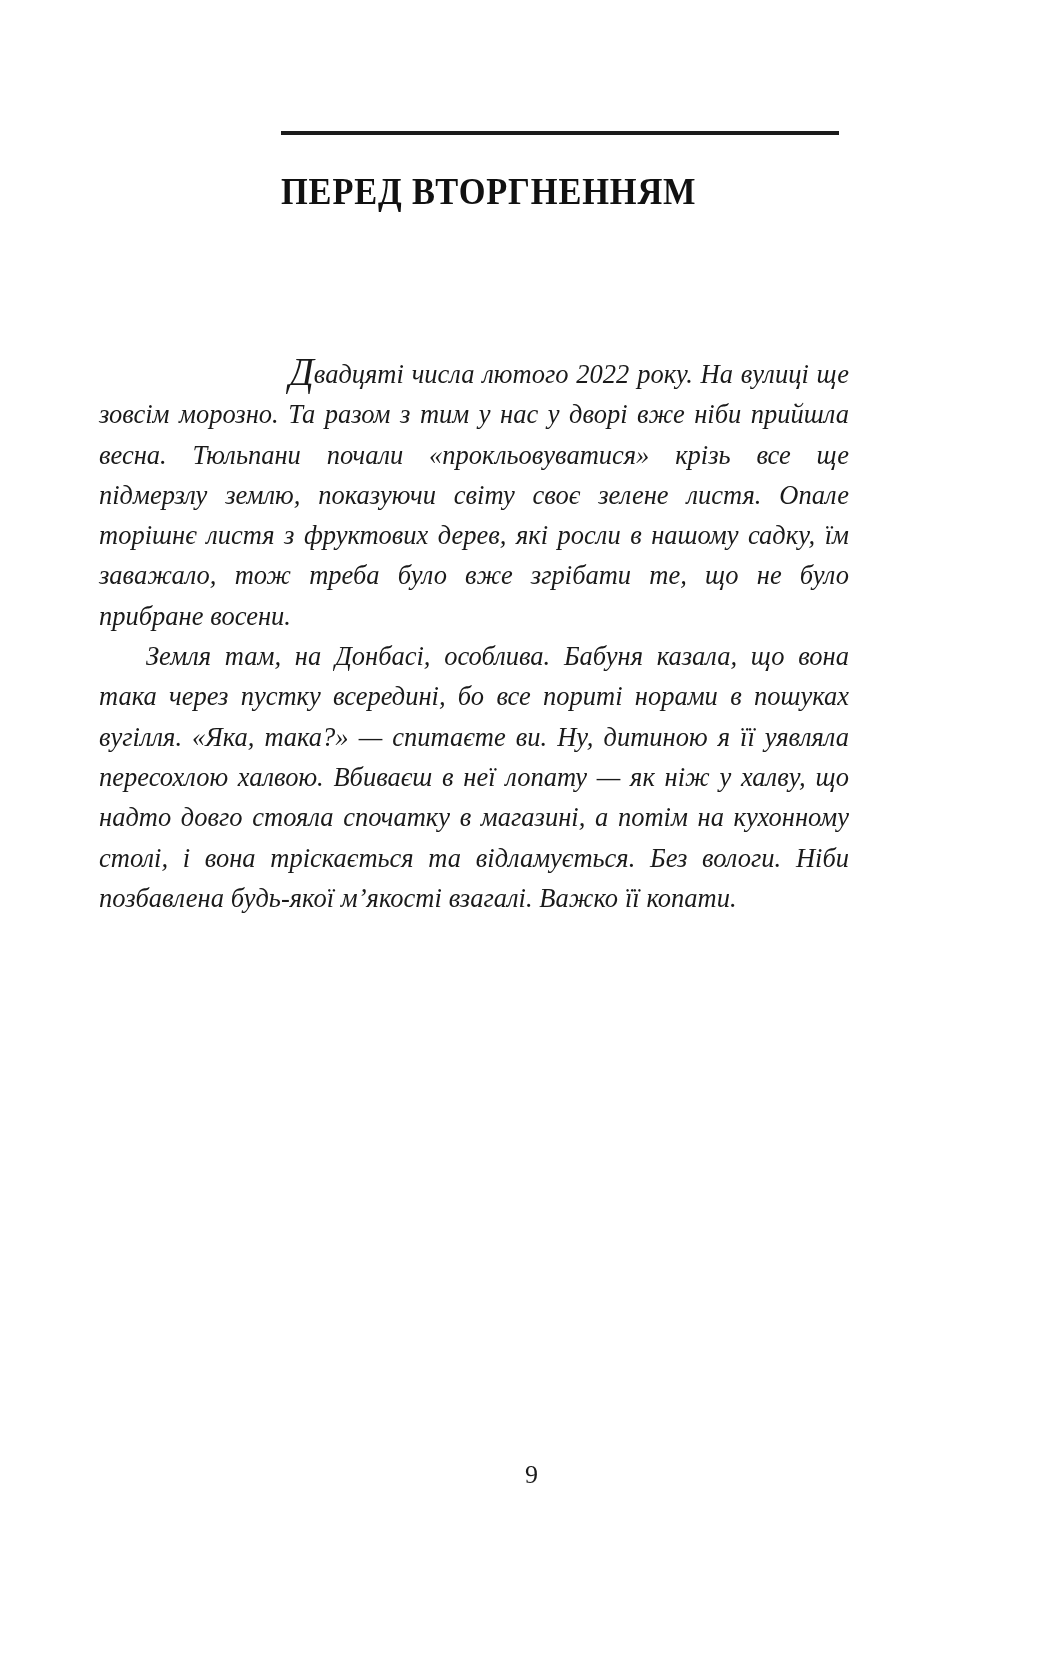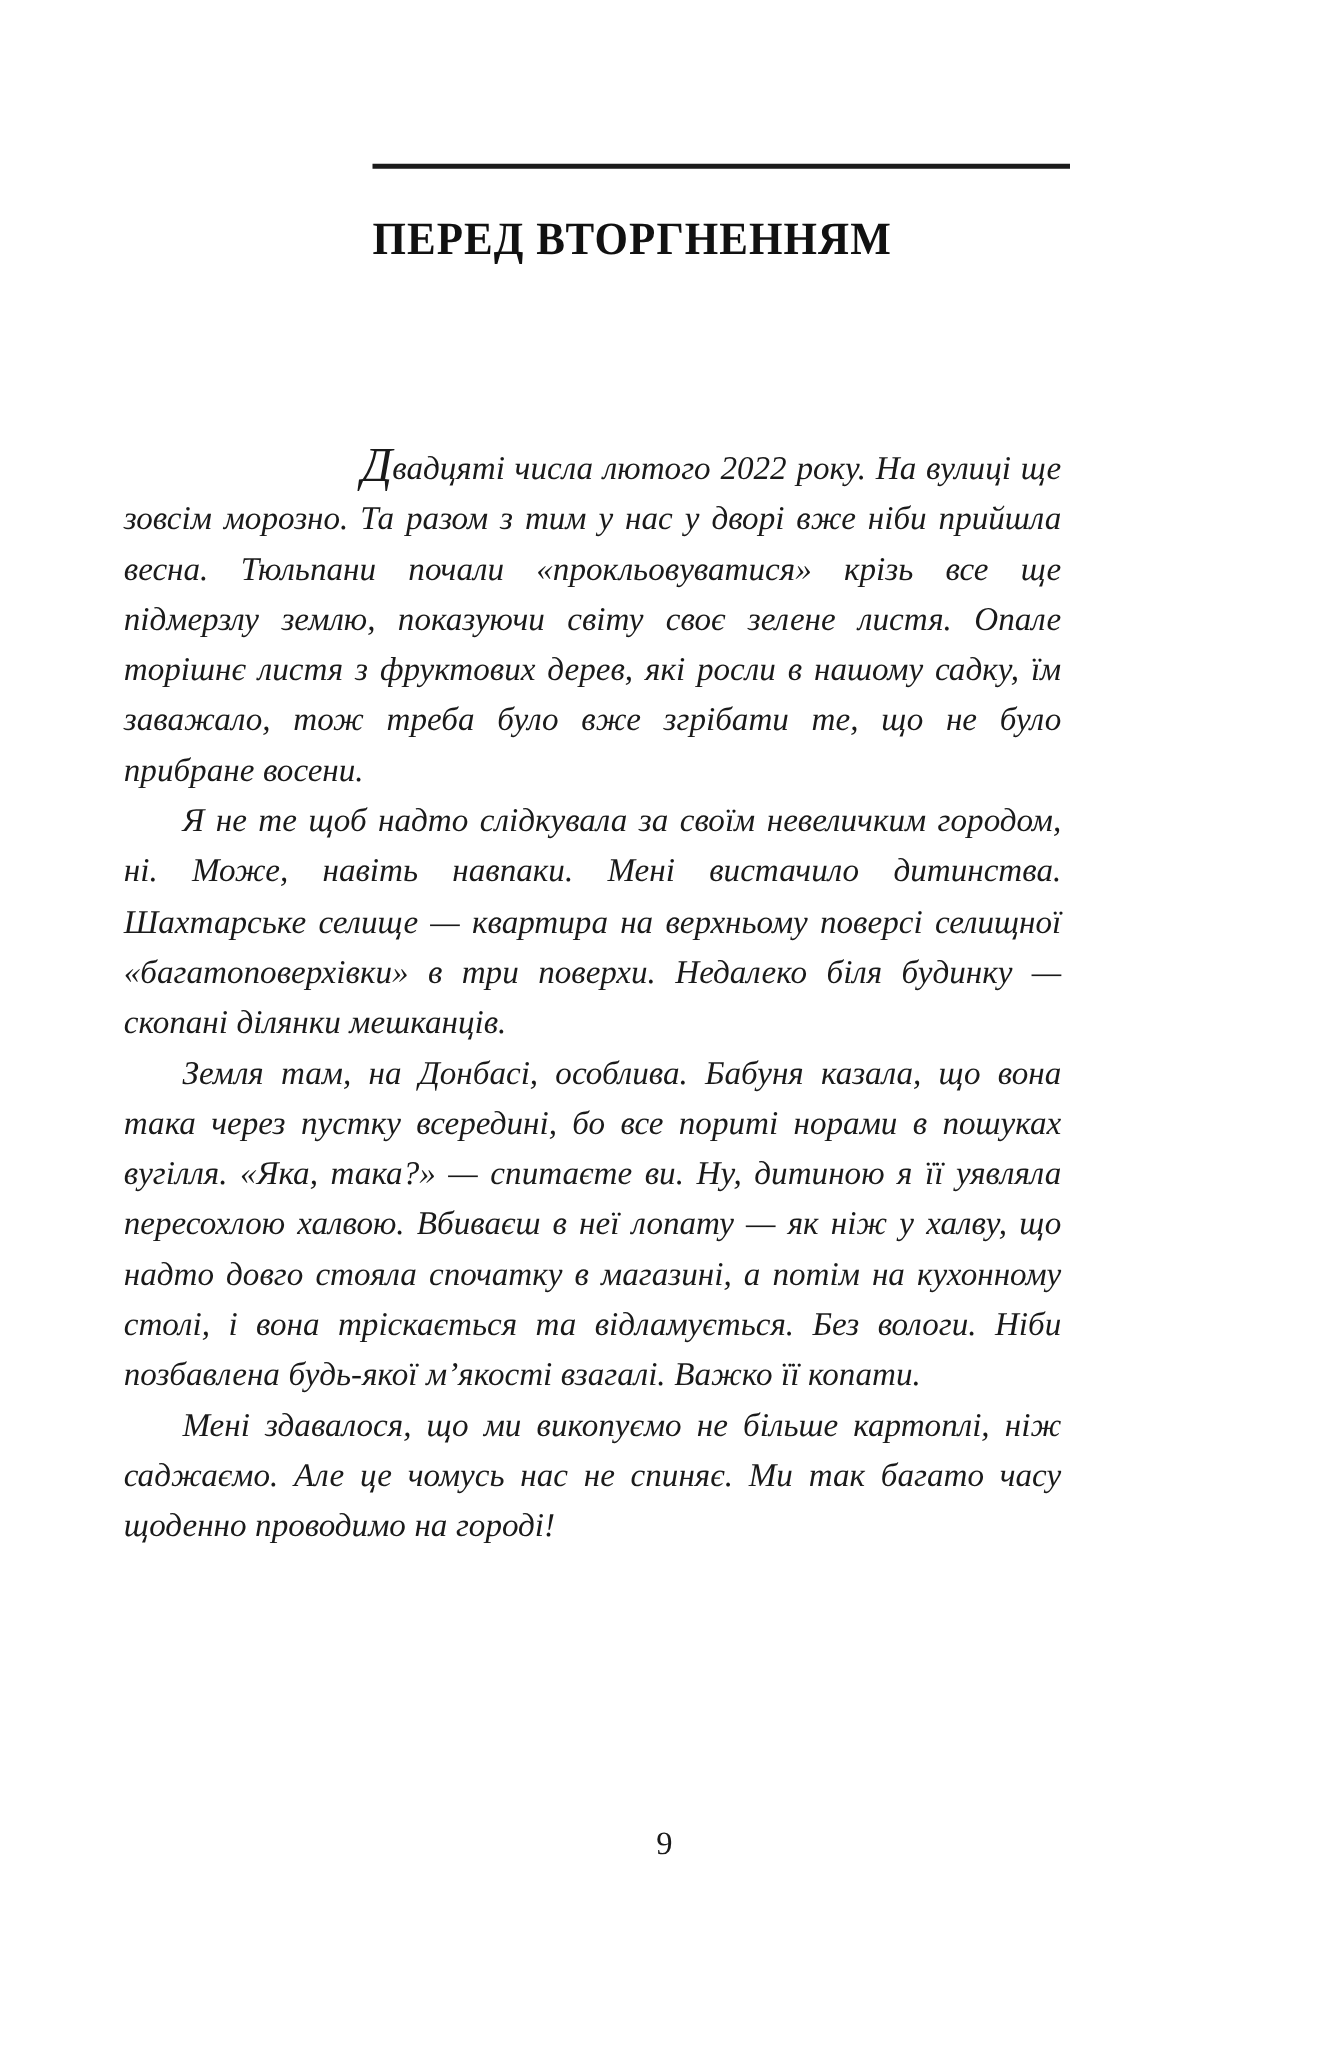--- a/index.html
+++ b/index.html
@@ -19,21 +19,21 @@
     height: 1654px;
     margin: 0 auto;
     background: #ffffff;
     box-sizing: border-box;
     overflow: hidden;
   }
 
   
   .chapter-head {
     position: absolute;
-    left: 298px;
+    left: 281px;
     top: 131px;
     width: 558px;
   }
 
   .chapter-rule {
     width: 100%;
     height: 4px;
     background: #1b1b1b;
     margin: 0 0 38px 0;
   }
@@ -112,25 +112,23 @@
 
   <div class="chapter-head">
     <div class="chapter-rule"></div>
     <div class="chapter-title">ПЕРЕД ВТОРГНЕННЯМ</div>
   </div>
 
   <div class="bodytext">
 
     <p class="first"><span class="opening-indent"></span><span class="drop-initial">Д</span><span class="smallcap-run">вадцяті</span><span> числа лютого 2022 року. На вулиці ще зовсім морозно. Та разом з тим у нас у дворі вже ніби прийшла весна. Тюльпани почали «прокльовуватися» крізь все ще підмерзлу землю, показуючи світу своє зелене листя. Опале торішнє листя з фруктових дерев, які росли в нашому садку, їм заважало, тож треба було вже згрібати те, що не було прибране восени.</span></p>
 
-    <p>Я не те щоб надто слідкувала за своїм невеличким городом, ні. Може, навіть навпаки. Мені вистачило дитинства. Шахтарське селище — квартира на верхньому поверсі селищної «багатоповерхівки» в три поверхи. Недалеко біля будинку — скопані ділянки мешканців.</p>
 
     <p>Земля там, на Донбасі, особлива. Бабуня казала, що вона така через пустку всередині, бо все пориті норами в пошуках вугілля. «Яка, така?» — спитаєте ви. Ну, дитиною я її уявляла пересохлою халвою. Вбиваєш в неї лопату — як ніж у халву, що надто довго стояла спочатку в магазині, а потім на кухонному столі, і вона тріскається та відламується. Без вологи. Ніби позбавлена будь-якої м’якості взагалі. Важко її копати.</p>
 
 
 
-    <p>Мені здавалося, що ми викопуємо не більше картоплі, ніж саджаємо. Але це чомусь нас не спиняє. Ми так багато часу щоденно проводимо на городі!</p>
 
   </div>
 
   <div class="folio">9</div>
 
 </div>
 
 </body></html>

